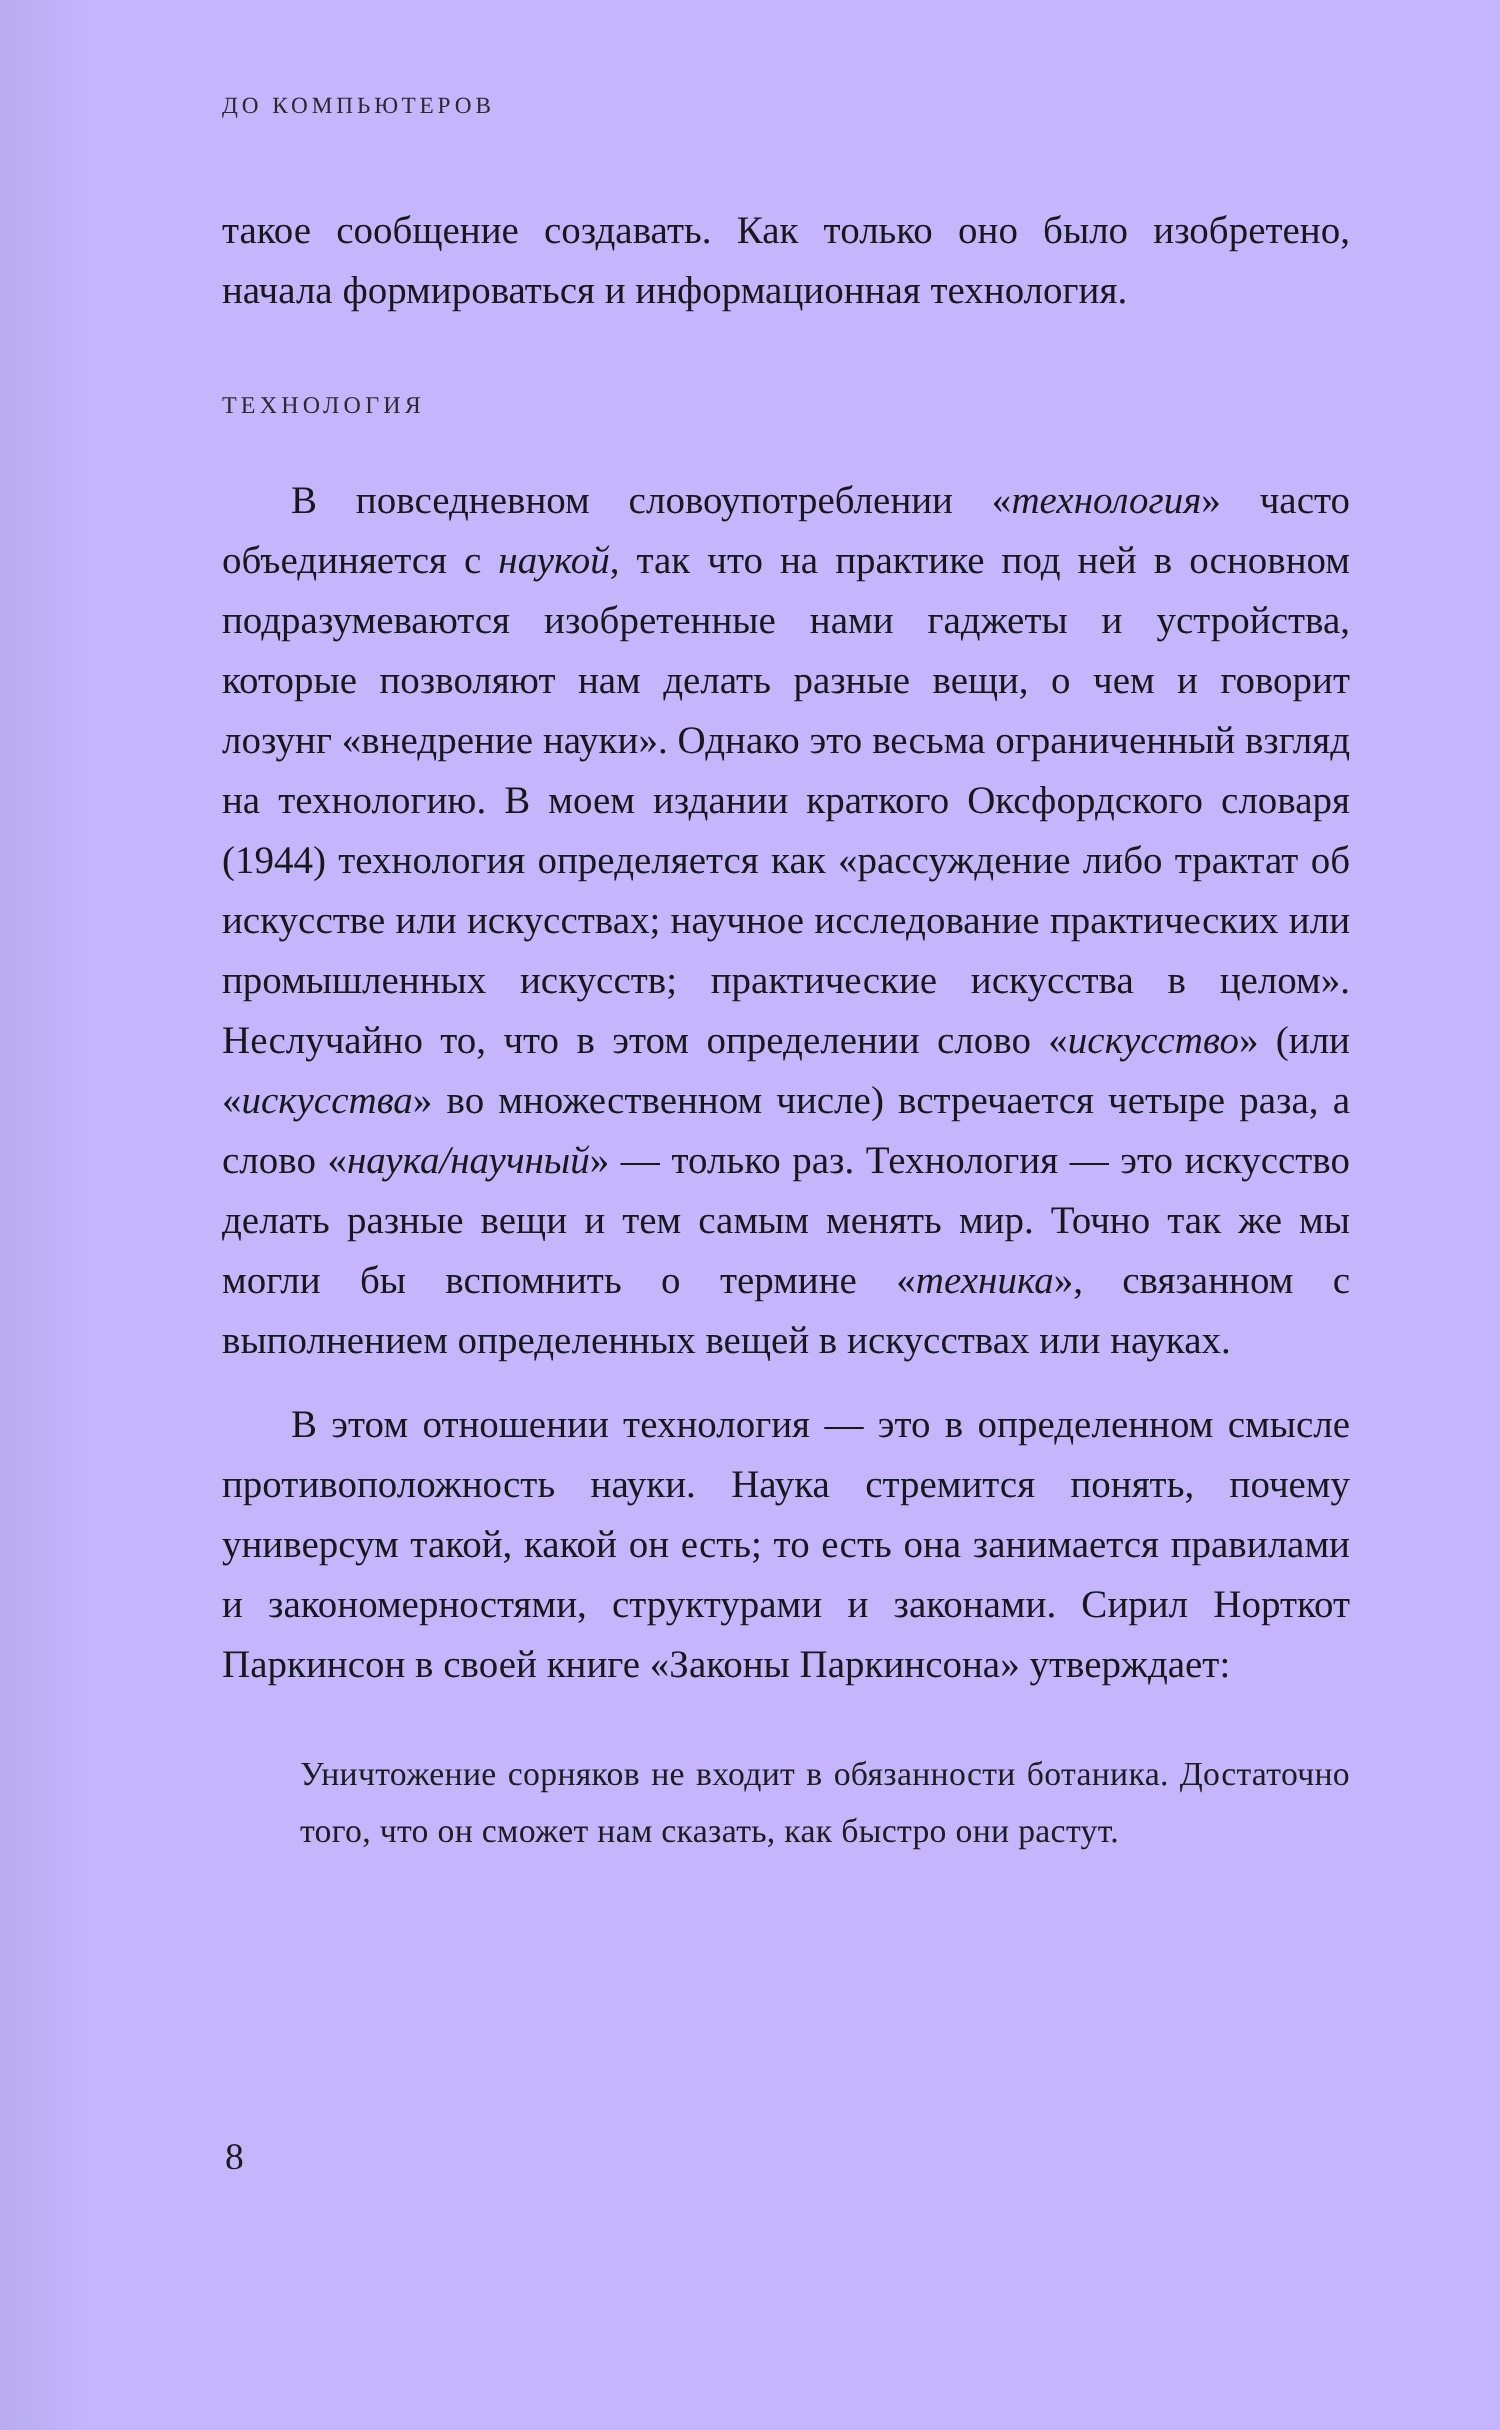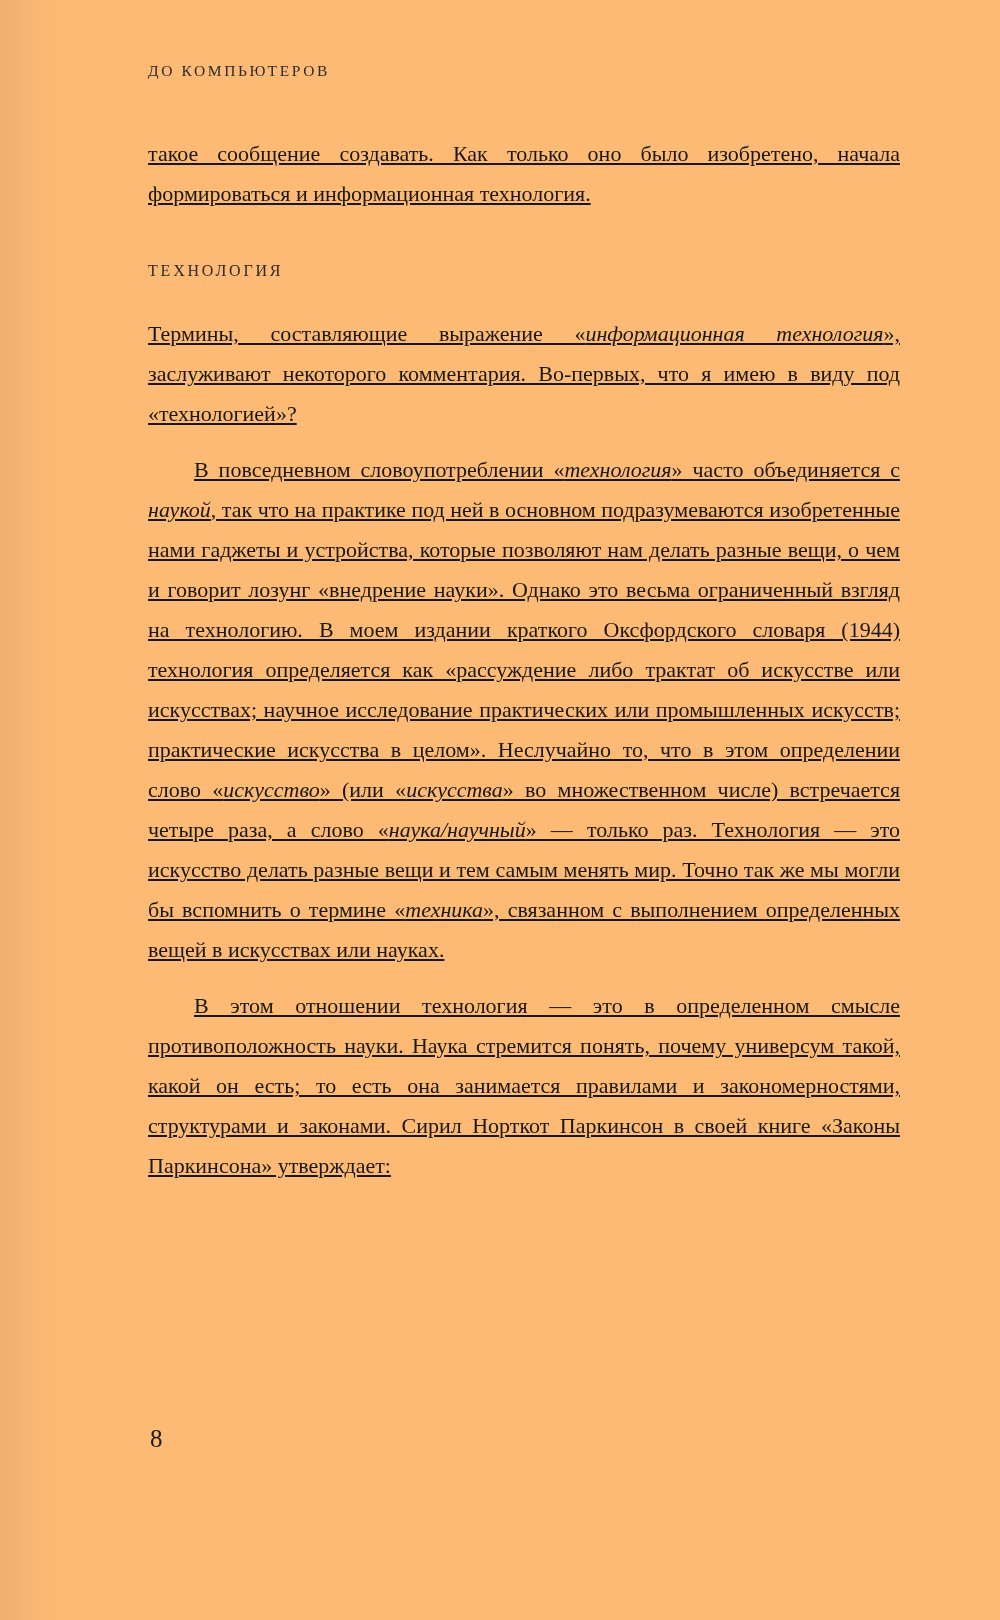--- a/index.html
+++ b/index.html
@@ -14,46 +14,45 @@
     font-family: "Liberation Serif", "DejaVu Serif", serif;
     color: #1b1b1b;
     overflow: hidden;
   }
   .page {
     position: absolute;
     left: 0;
     top: 0;
     width: 1000px;
     height: 1620px;
-    background: #fdba74;
+    background: #c4b5fd;
   }
   .content {
     position: absolute;
     left: 148px;
     top: 62px;
     width: 752px;
   }
   .running-head {
     font-family: "Liberation Serif", "DejaVu Serif", serif;
     font-size: 15.5px;
     letter-spacing: 2.6px;
     text-transform: uppercase;
     color: #2a2a2a;
     margin: 0 0 54px 0;
     font-weight: 400;
   }
   p.body-text {
     margin: 0;
-    font-size: 22px;
+    font-size: 26px;
     line-height: 40px;
     text-align: justify;
     text-justify: inter-word;
     color: #181818;
     hyphens: manual;
-    text-decoration: underline;
   }
   p.body-text.first {
     text-indent: 0;
   }
   p.body-text.indented {
     text-indent: 46px;
     margin-top: 16px;
   }
   .section-label {
     margin: 48px 0 34px 0;
@@ -98,20 +97,20 @@
   <div class="spine-shadow"></div>
 
   <div class="content">
 
     <div class="running-head">До компьютеров</div>
 
     <p class="body-text first">такое сообщение создавать. Как только оно было изобретено, начала формироваться и информационная технология.</p>
 
     <div class="section-label">Технология</div>
 
-    <p class="body-text" id="p1"><span>Термины, составляющие выражение «</span><em>информационная технология</em><span>», заслуживают некоторого комментария. Во-первых, что я имею в виду под «технологией»?</span></p>
     <p class="body-text indented" id="p2"><span>В повседневном словоупотреблении «</span><em>технология</em><span>» часто объединяется с </span><em>наукой</em><span>, так что на практике под ней в основном подразумеваются изобретенные нами гаджеты и устройства, которые позволяют нам делать разные вещи, о чем и говорит лозунг «внедрение науки». Однако это весьма ограниченный взгляд на технологию. В моем издании краткого Оксфордского словаря (1944) технология определяется как «рассуждение либо трактат об искусстве или искусствах; научное исследование практических или промышленных искусств; практические искусства в целом». Неслучайно то, что в этом определении слово «</span><em>искусство</em><span>» (или «</span><em>искусства</em><span>» во множественном числе) встречается четыре раза, а слово «</span><em>наука/научный</em><span>» — только раз. Технология — это искусство делать разные вещи и тем самым менять мир. Точно так же мы могли бы вспомнить о термине «</span><em>техника</em><span>», связанном с выполнением определенных вещей в искусствах или науках.</span></p>
     <p class="body-text indented" id="p3"><span>В этом отношении технология — это в определенном смысле противоположность науки. Наука стремится понять, почему универсум такой, какой он есть; то есть она занимается правилами и закономерностями, структурами и законами. Сирил Норткот Паркинсон в своей книге «Законы Паркинсона» утверждает:</span></p>
 
+    <p class="quote">Уничтожение сорняков не входит в обязанности ботаника. Достаточно того, что он сможет нам сказать, как быстро они растут.</p>
   </div>
 
   <div class="folio">8</div>
 </div>
 
 </body></html>

